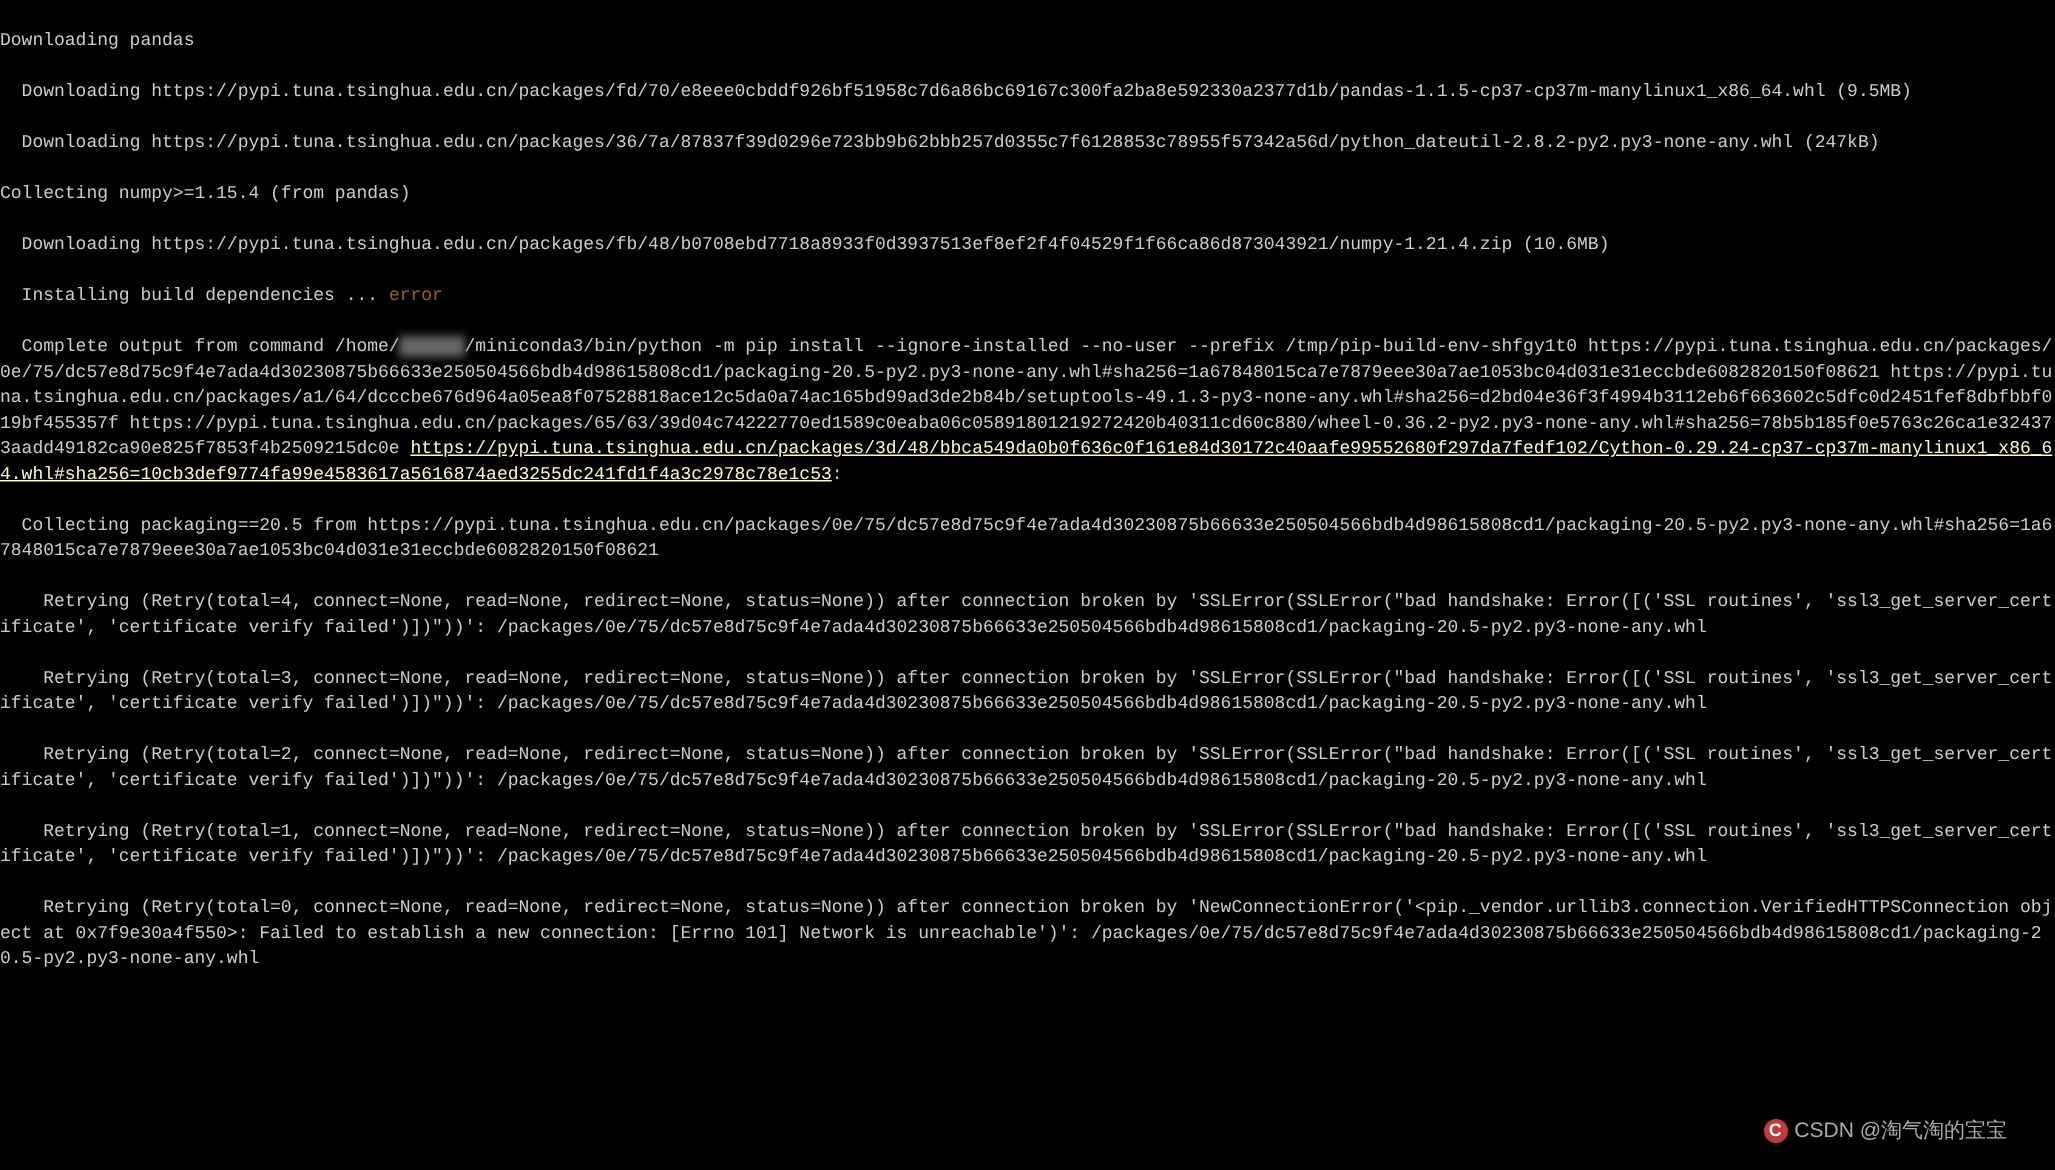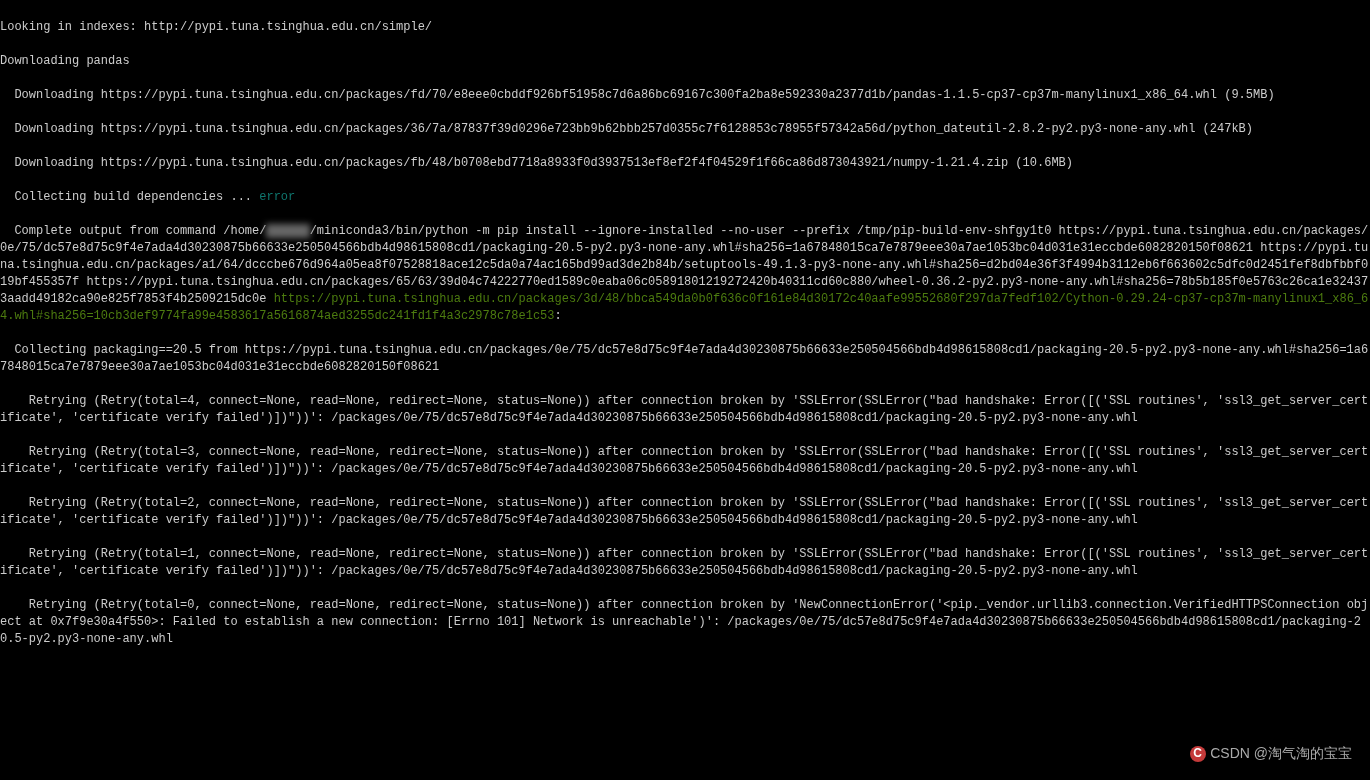--- a/index.html
+++ b/index.html
@@ -1,35 +1,35 @@
 <!DOCTYPE html>
 <html><head>
 <meta charset="utf-8">
 <style>
   html,body{margin:0;padding:0;background:#000;color:#ccc;font-family:Consolas,'Courier New',monospace;font-size:12px;line-height:17px;width:1370px;height:780px;overflow:hidden}
   .term{white-space:pre-wrap;word-break:break-all;padding:2px 0 0 0}
   .line{display:block}
-  .link{color:#4d7c0f;}
-  .err{color:#0f766e}
+  .link{color:#fef9c3;text-decoration:underline}
+  .err{color:#a16207}
   .bar{display:inline-block;background:#ccc;width:230px;height:11px;margin:0 2px;vertical-align:middle}
   .blur{filter:blur(3px);background:#666;color:#666}
-  .watermark{position:fixed;right:18px;bottom:18px;color:#aaa;font-family:Arial,sans-serif;font-size:14px}
+  .watermark{position:fixed;right:32px;bottom:18px;color:#aaa;font-family:Arial,sans-serif;font-size:14px}
   .watermark .logo{display:inline-block;width:16px;height:16px;border-radius:50%;background:#c43a3a;vertical-align:middle;margin-right:4px;position:relative}
   .watermark .logo::after{content:'C';color:#fff;position:absolute;left:3px;top:-1px;font-size:12px;font-weight:bold}
 </style>
 </head>
 <body>
 
 <div class="term">
-<span class="line">Looking in indexes: http://pypi.tuna.tsinghua.edu.cn/simple/</span>
 <span class="line">Downloading pandas</span>
 <span class="line">  Downloading https://pypi.tuna.tsinghua.edu.cn/packages/fd/70/e8eee0cbddf926bf51958c7d6a86bc69167c300fa2ba8e592330a2377d1b/pandas-1.1.5-cp37-cp37m-manylinux1_x86_64.whl (9.5MB)</span>
 <span class="line">  Downloading https://pypi.tuna.tsinghua.edu.cn/packages/36/7a/87837f39d0296e723bb9b62bbb257d0355c7f6128853c78955f57342a56d/python_dateutil-2.8.2-py2.py3-none-any.whl (247kB)</span>
+<span class="line">Collecting numpy&gt;=1.15.4 (from pandas)</span>
 <span class="line">  Downloading https://pypi.tuna.tsinghua.edu.cn/packages/fb/48/b0708ebd7718a8933f0d3937513ef8ef2f4f04529f1f66ca86d873043921/numpy-1.21.4.zip (10.6MB)</span>
-<span class="line"><span>  Collecting build dependencies ... </span><span class="err">error</span></span>
+<span class="line"><span>  Installing build dependencies ... </span><span class="err">error</span></span>
 <span class="line"><span>  Complete output from command /home/</span><span class="blur">xxxxxx</span><span>/miniconda3/bin/python -m pip install --ignore-installed --no-user --prefix /tmp/pip-build-env-shfgy1t0 https://pypi.tuna.tsinghua.edu.cn/packages/0e/75/dc57e8d75c9f4e7ada4d30230875b66633e250504566bdb4d98615808cd1/packaging-20.5-py2.py3-none-any.whl#sha256=1a67848015ca7e7879eee30a7ae1053bc04d031e31eccbde6082820150f08621 https://pypi.tuna.tsinghua.edu.cn/packages/a1/64/dcccbe676d964a05ea8f07528818ace12c5da0a74ac165bd99ad3de2b84b/setuptools-49.1.3-py3-none-any.whl#sha256=d2bd04e36f3f4994b3112eb6f663602c5dfc0d2451fef8dbfbbf019bf455357f https://pypi.tuna.tsinghua.edu.cn/packages/65/63/39d04c74222770ed1589c0eaba06c05891801219272420b40311cd60c880/wheel-0.36.2-py2.py3-none-any.whl#sha256=78b5b185f0e5763c26ca1e324373aadd49182ca90e825f7853f4b2509215dc0e </span><span class="link">https://pypi.tuna.tsinghua.edu.cn/packages/3d/48/bbca549da0b0f636c0f161e84d30172c40aafe99552680f297da7fedf102/Cython-0.29.24-cp37-cp37m-manylinux1_x86_64.whl#sha256=10cb3def9774fa99e4583617a5616874aed3255dc241fd1f4a3c2978c78e1c53</span><span>:</span></span>
 <span class="line">  Collecting packaging==20.5 from https://pypi.tuna.tsinghua.edu.cn/packages/0e/75/dc57e8d75c9f4e7ada4d30230875b66633e250504566bdb4d98615808cd1/packaging-20.5-py2.py3-none-any.whl#sha256=1a67848015ca7e7879eee30a7ae1053bc04d031e31eccbde6082820150f08621</span>
 <span class="line">    Retrying (Retry(total=4, connect=None, read=None, redirect=None, status=None)) after connection broken by 'SSLError(SSLError("bad handshake: Error([('SSL routines', 'ssl3_get_server_certificate', 'certificate verify failed')])"))': /packages/0e/75/dc57e8d75c9f4e7ada4d30230875b66633e250504566bdb4d98615808cd1/packaging-20.5-py2.py3-none-any.whl</span>
 <span class="line">    Retrying (Retry(total=3, connect=None, read=None, redirect=None, status=None)) after connection broken by 'SSLError(SSLError("bad handshake: Error([('SSL routines', 'ssl3_get_server_certificate', 'certificate verify failed')])"))': /packages/0e/75/dc57e8d75c9f4e7ada4d30230875b66633e250504566bdb4d98615808cd1/packaging-20.5-py2.py3-none-any.whl</span>
 <span class="line">    Retrying (Retry(total=2, connect=None, read=None, redirect=None, status=None)) after connection broken by 'SSLError(SSLError("bad handshake: Error([('SSL routines', 'ssl3_get_server_certificate', 'certificate verify failed')])"))': /packages/0e/75/dc57e8d75c9f4e7ada4d30230875b66633e250504566bdb4d98615808cd1/packaging-20.5-py2.py3-none-any.whl</span>
 <span class="line">    Retrying (Retry(total=1, connect=None, read=None, redirect=None, status=None)) after connection broken by 'SSLError(SSLError("bad handshake: Error([('SSL routines', 'ssl3_get_server_certificate', 'certificate verify failed')])"))': /packages/0e/75/dc57e8d75c9f4e7ada4d30230875b66633e250504566bdb4d98615808cd1/packaging-20.5-py2.py3-none-any.whl</span>
 <span class="line">    Retrying (Retry(total=0, connect=None, read=None, redirect=None, status=None)) after connection broken by 'NewConnectionError('&lt;pip._vendor.urllib3.connection.VerifiedHTTPSConnection object at 0x7f9e30a4f550&gt;: Failed to establish a new connection: [Errno 101] Network is unreachable')': /packages/0e/75/dc57e8d75c9f4e7ada4d30230875b66633e250504566bdb4d98615808cd1/packaging-20.5-py2.py3-none-any.whl</span>
 
 
 

